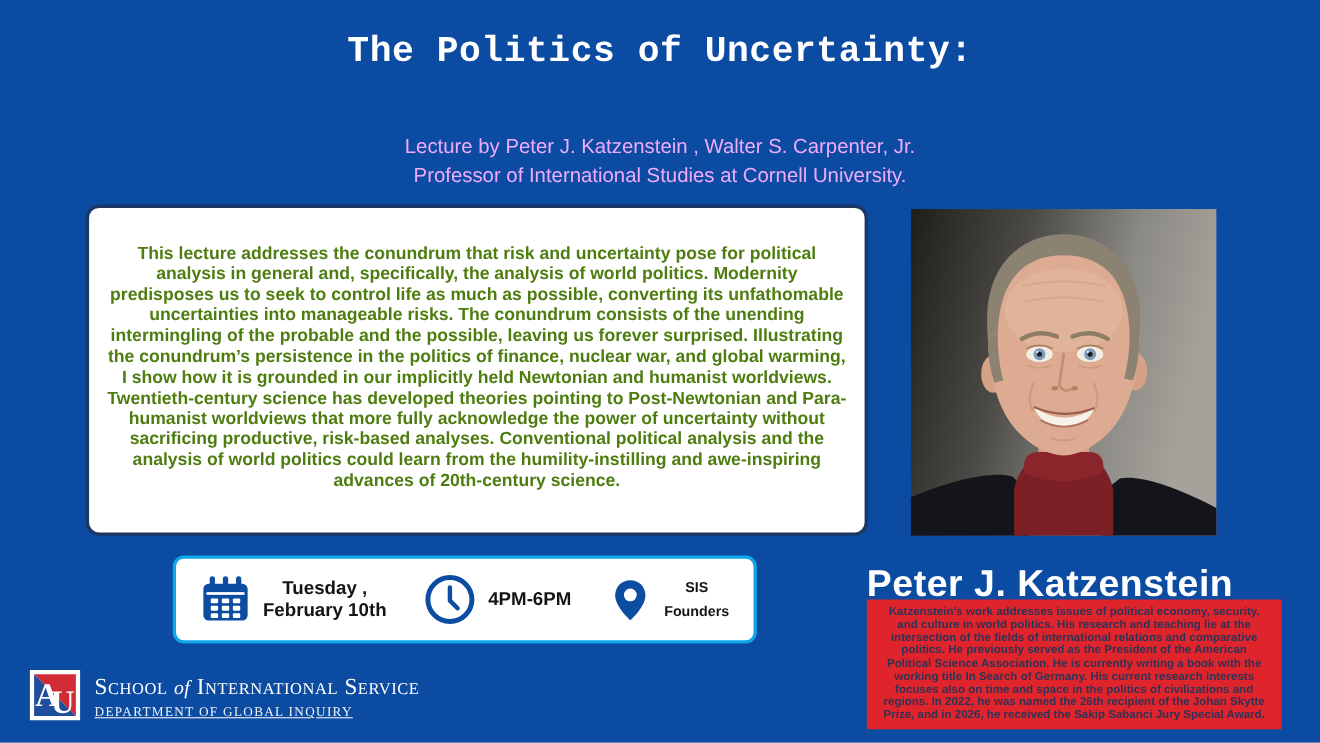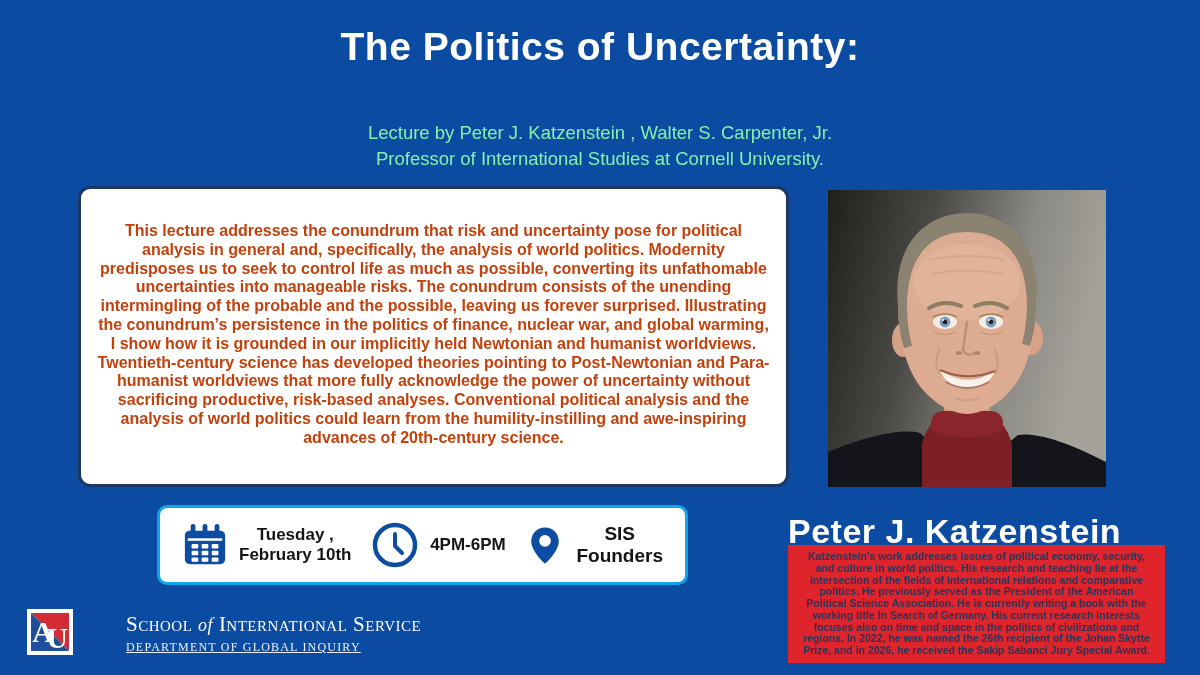--- a/index.html
+++ b/index.html
@@ -4,31 +4,31 @@
 <style>
   * { margin: 0; padding: 0; box-sizing: border-box; }
   html,body { width:1200px; height:675px; }
   body { font-family: "Liberation Sans", sans-serif; }
   .poster {
     position: relative; width: 1200px; height: 675px;
     background: #0b4ba1; overflow: hidden;
   }
   
   .title-block { position: absolute; top: 24px; left: 0; width: 1200px; text-align: center; color: #ffffff; }
-  .title-line { font-size: 39px; font-weight: 800; line-height: 46px; letter-spacing: 0.5px; }
-  .subtitle-block { position: absolute; top: 120px; left: 0; width: 1200px; text-align: center; color: #86efac; }
+  .title-line { font-size: 33px; font-weight: 800; line-height: 46px; letter-spacing: 0.5px; font-family: Liberation Mono, monospace; }
+  .subtitle-block { position: absolute; top: 120px; left: 0; width: 1200px; text-align: center; color: #f0abfc; }
   .subtitle-line { font-size: 18.5px; font-weight: 400; line-height: 26px; }
   
   .abstract-box {
     position: absolute; left: 78px; top: 186px; width: 711px; height: 301px;
     background: #ffffff; border: 3px solid #1c3766; border-radius: 12px;
   }
   .abstract-text {
     padding: 33px 15px 0 15px; text-align: center;
-    font-size: 16px; font-weight: 700; line-height: 18.8px; color: #c2410c;
+    font-size: 16px; font-weight: 700; line-height: 18.8px; color: #4d7c0f;
   }
   
   .photo { position: absolute; left: 828px; top: 190px; width: 278px; height: 297px; }
   
   .speaker-name {
     position: absolute; left: 788px; top: 492px; width: 380px; text-align: left;
     color: #ffffff; font-size: 34px; font-weight: 800; letter-spacing: 0.5px; margin-top: 20px;
   }
   
   .bio-box {
@@ -41,25 +41,25 @@
   }
   
   .details-bar {
     position: absolute; left: 157px; top: 505px; width: 531px; height: 80px;
     background: #ffffff; border: 3px solid #0ea5e9; border-radius: 10px;
     display: flex; align-items: center; justify-content: space-between;
     padding: 0 22px;
   }
   .detail-group { display: flex; align-items: center; gap: 11px; }
   .detail-text { font-size: 17px; font-weight: 800; line-height: 20px; color: #141414; text-align: center; }
-  .detail-text.loc { font-size: 19px; line-height: 22px; }
+  .detail-text.loc { font-size: 13px; line-height: 22px; }
   .detail-icon svg { display: block; }
   
   .footer-logo { position: absolute; left: 27px; top: 609px; width: 46px; height: 46px; }
-  .footer-text { position: absolute; left: 86px; top: 612px; color: #ffffff; font-family: "Liberation Serif", serif; margin-left: 40px; }
+  .footer-text { position: absolute; left: 86px; top: 612px; color: #ffffff; font-family: "Liberation Serif", serif; }
   .school-line { font-size: 21px; font-variant: small-caps; letter-spacing: 0.5px; }
   .school-line .of-word { font-style: italic; font-variant: normal; font-size: 18px; }
   .dept-line { font-size: 12px; letter-spacing: 1.2px; text-transform: uppercase; margin-top: 3px; color: #eef1f8; text-decoration: underline; }
 </style>
 </head>
 <body>
 
 <div class="poster">
 
   <div class="title-block">

